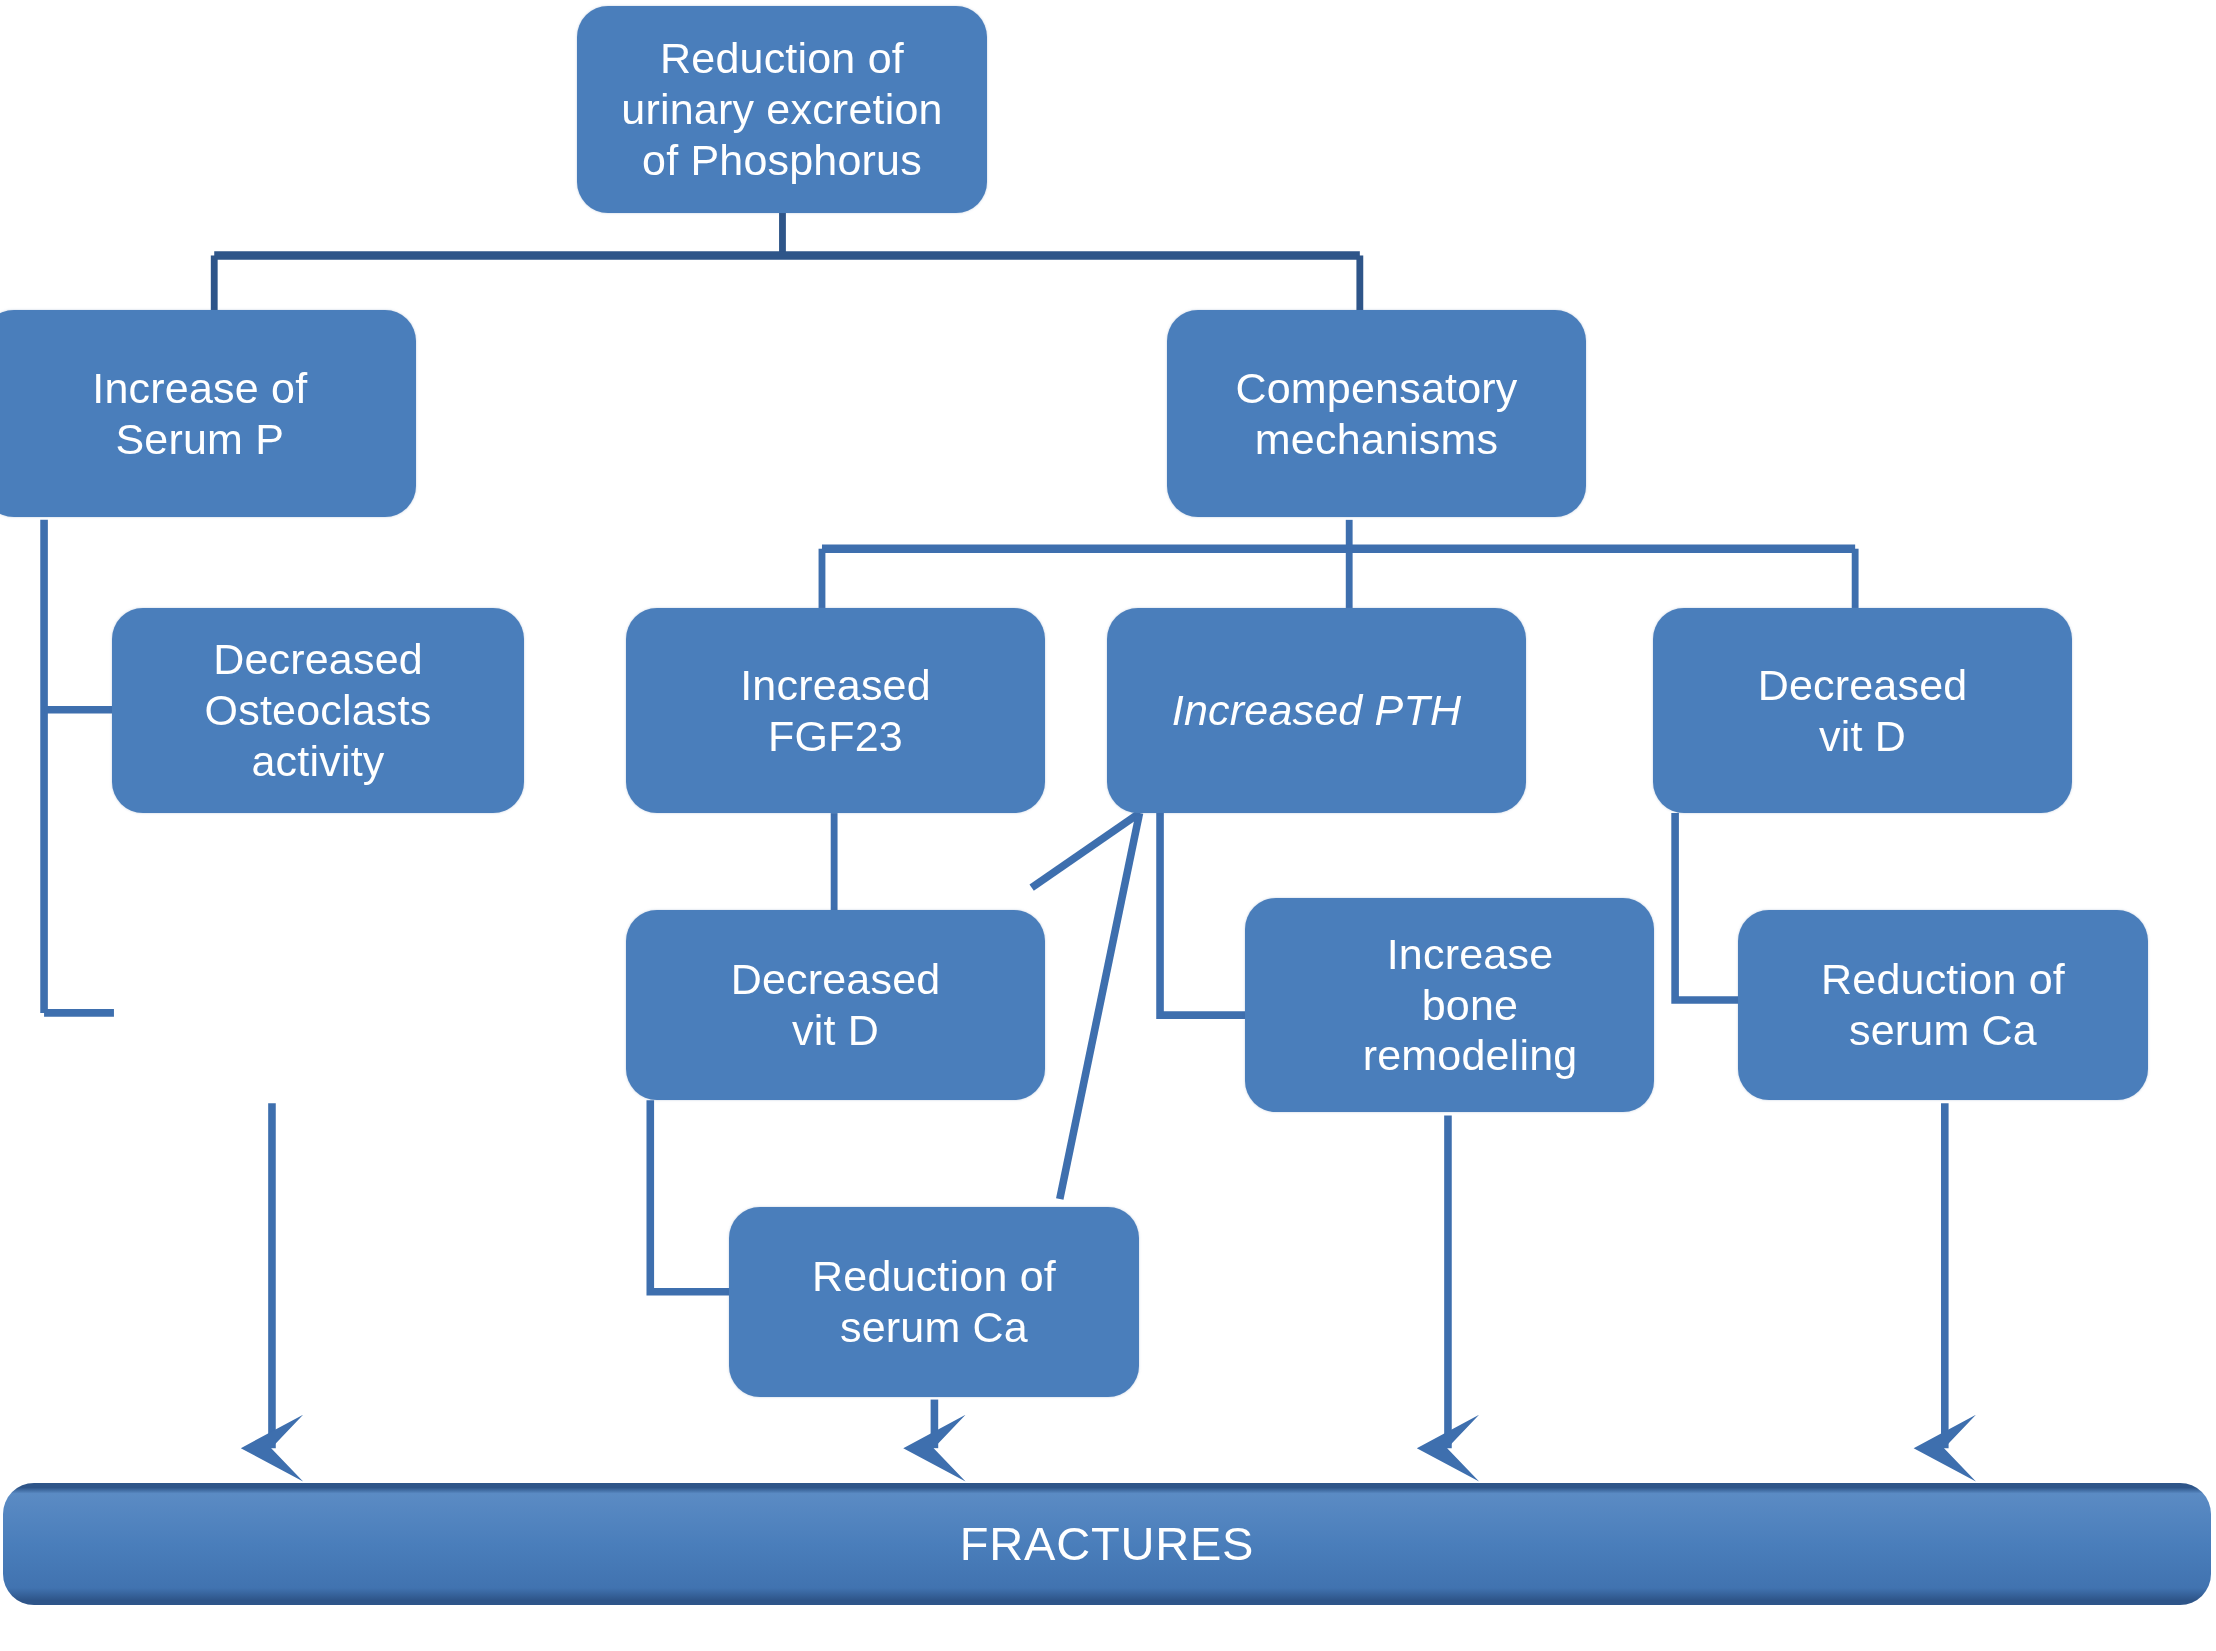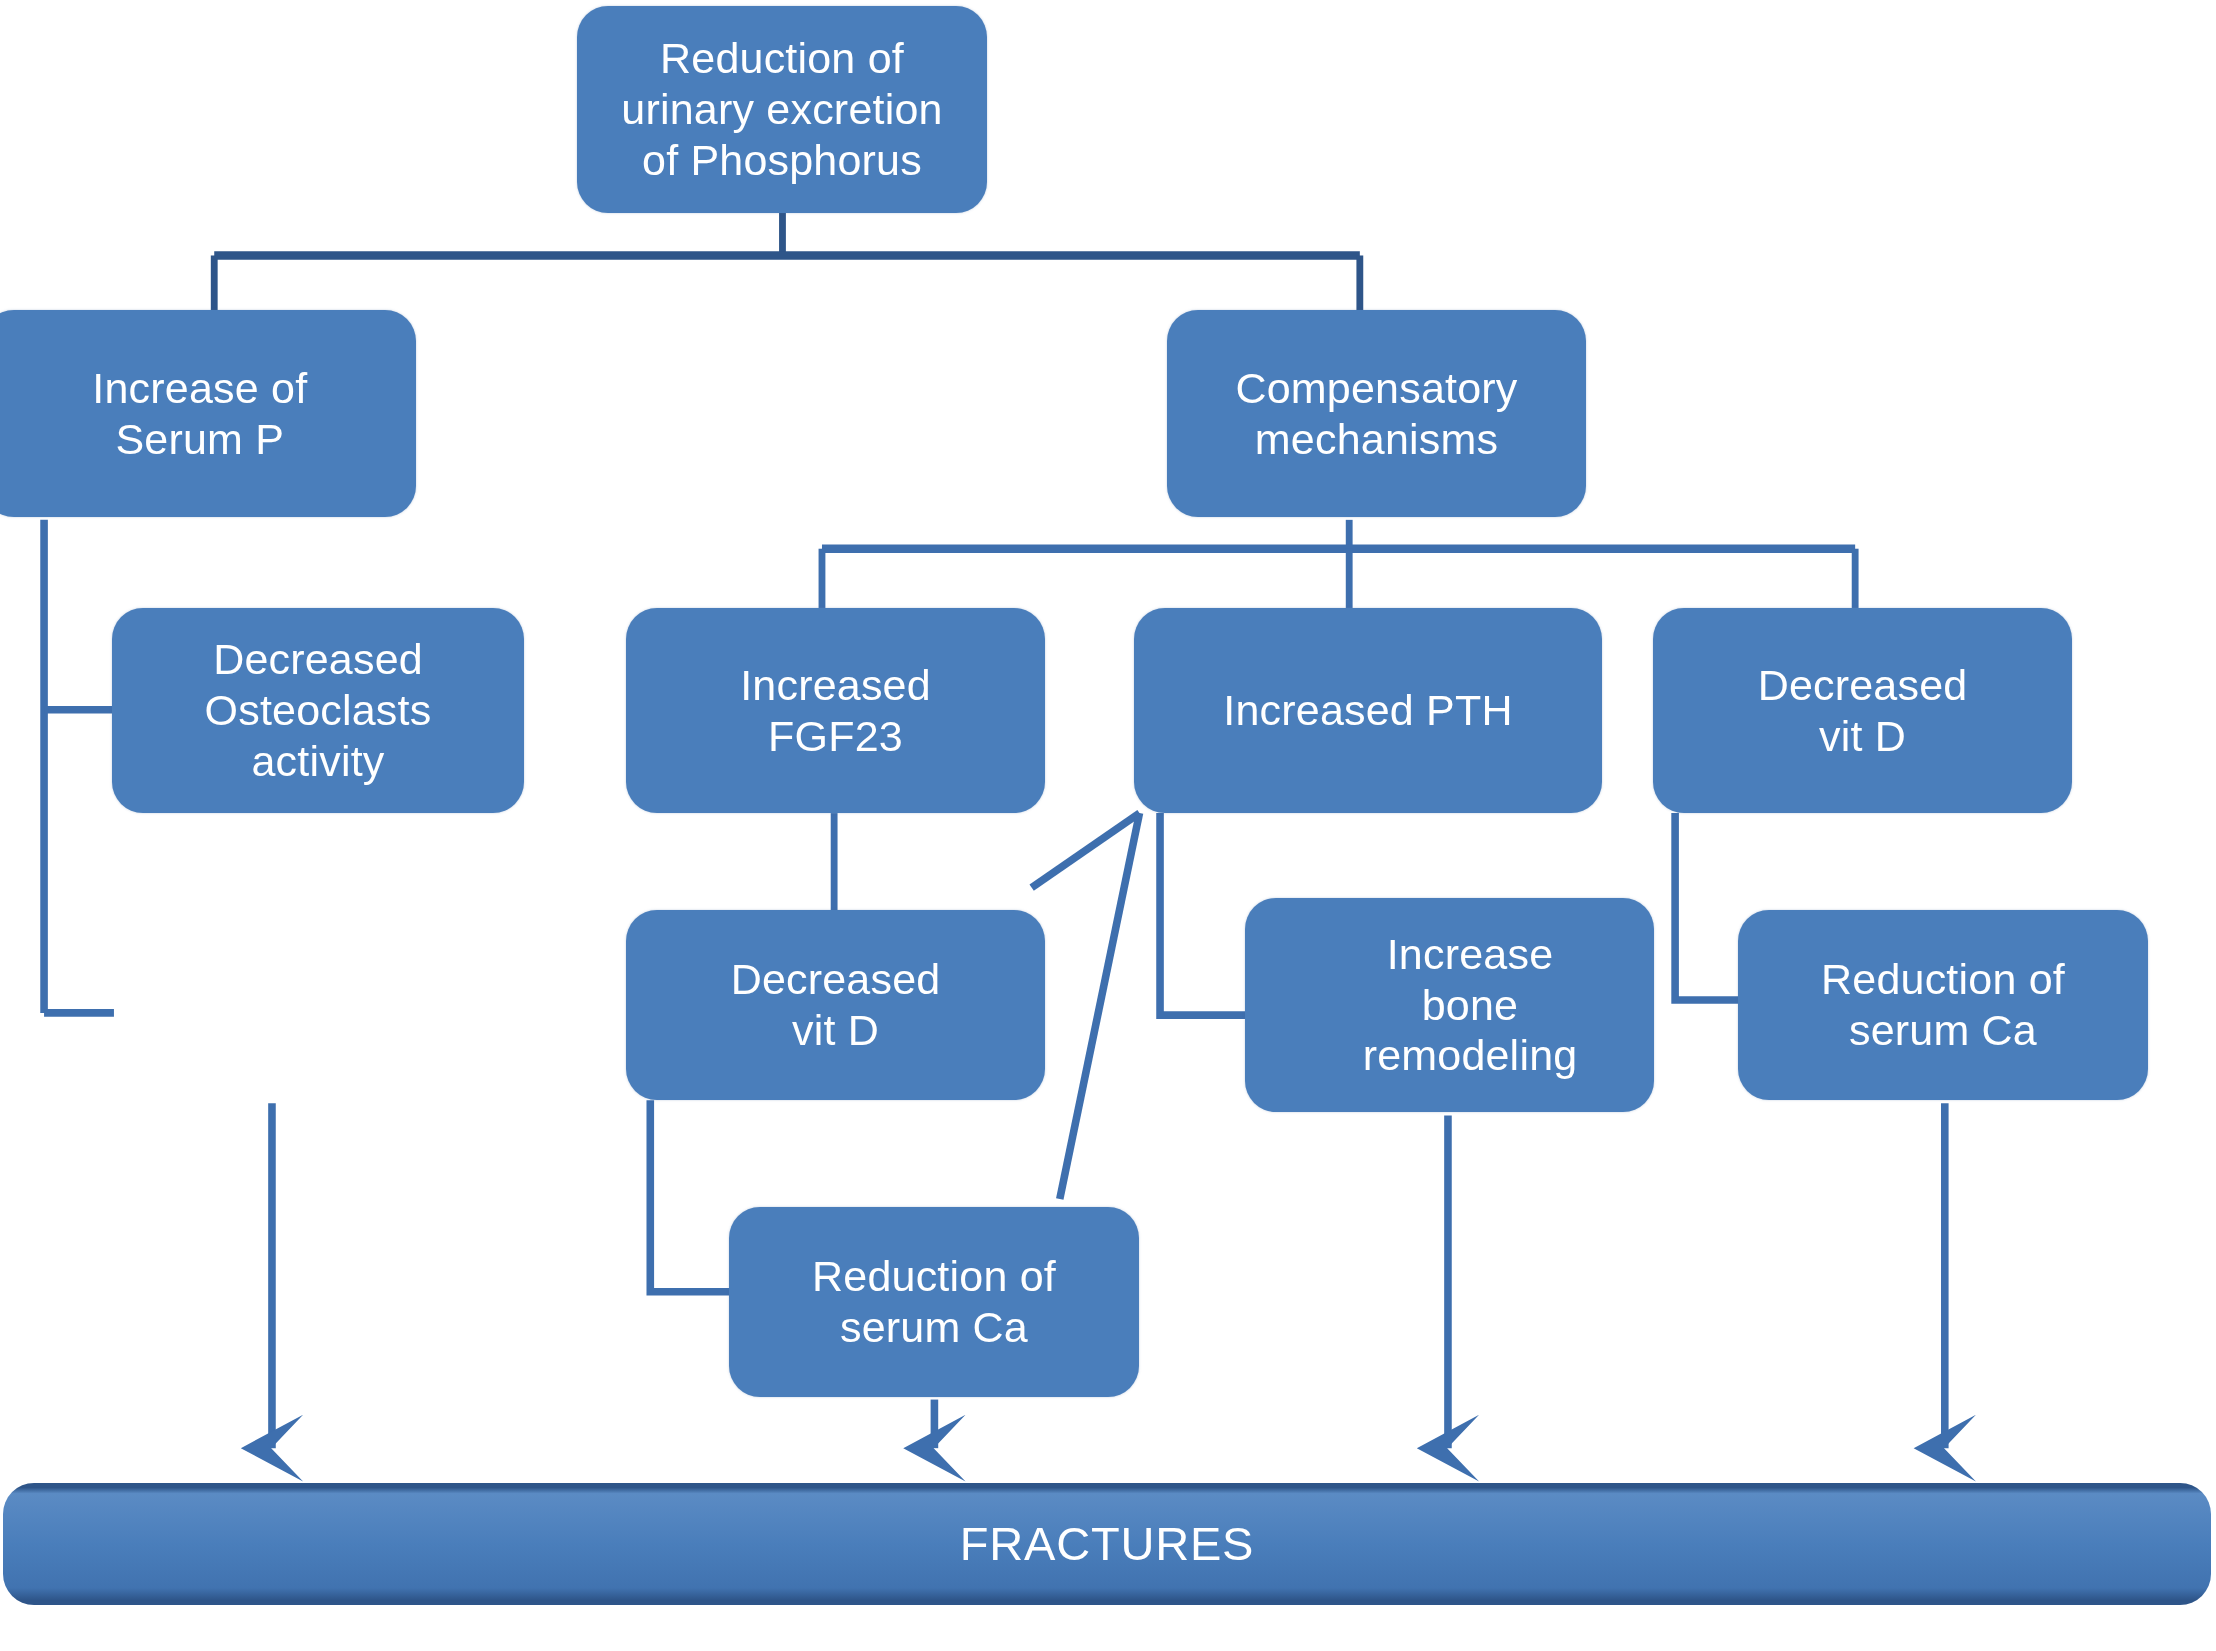--- a/index.html
+++ b/index.html
@@ -107,21 +107,21 @@
 of Phosphorus</div>
   <div class="node" style="left: -16.7px; top: 310px; width: 433px; height: 207px;">Increase of
 Serum P</div>
   <div class="node" style="left: 1167px; top: 310px; width: 419px; height: 207px;">Compensatory
 mechanisms</div>
   <div class="node" style="left: 112px; top: 608px; width: 412px; height: 205px;">Decreased
 Osteoclasts
 activity</div>
   <div class="node" style="left: 626px; top: 608px; width: 419px; height: 205px;">Increased
 FGF23</div>
-  <div class="node" style="left: 1134px; top: 608px; width: 468px; height: 205px;">Increased PTH</div>
+  <div class="node" style="left: 1107px; top: 608px; width: 419px; height: 205px; font-style: italic;">Increased PTH</div>
   <div class="node" style="left: 1653px; top: 608px; width: 419px; height: 205px;">Decreased
 vit D</div>
   <div class="node" style="left: 626px; top: 910px; width: 419px; height: 190px;">Decreased
 vit D</div>
   <div class="node" style="left: 1245px; top: 898px; width: 409px; height: 214px; padding-left: 41px;">Increase
 bone
 remodeling</div>
   <div class="node" style="left: 1738px; top: 910px; width: 410px; height: 190px;">Reduction of
 serum Ca</div>
   <div class="node" style="left: 729px; top: 1207px; width: 410px; height: 190px;">Reduction of

